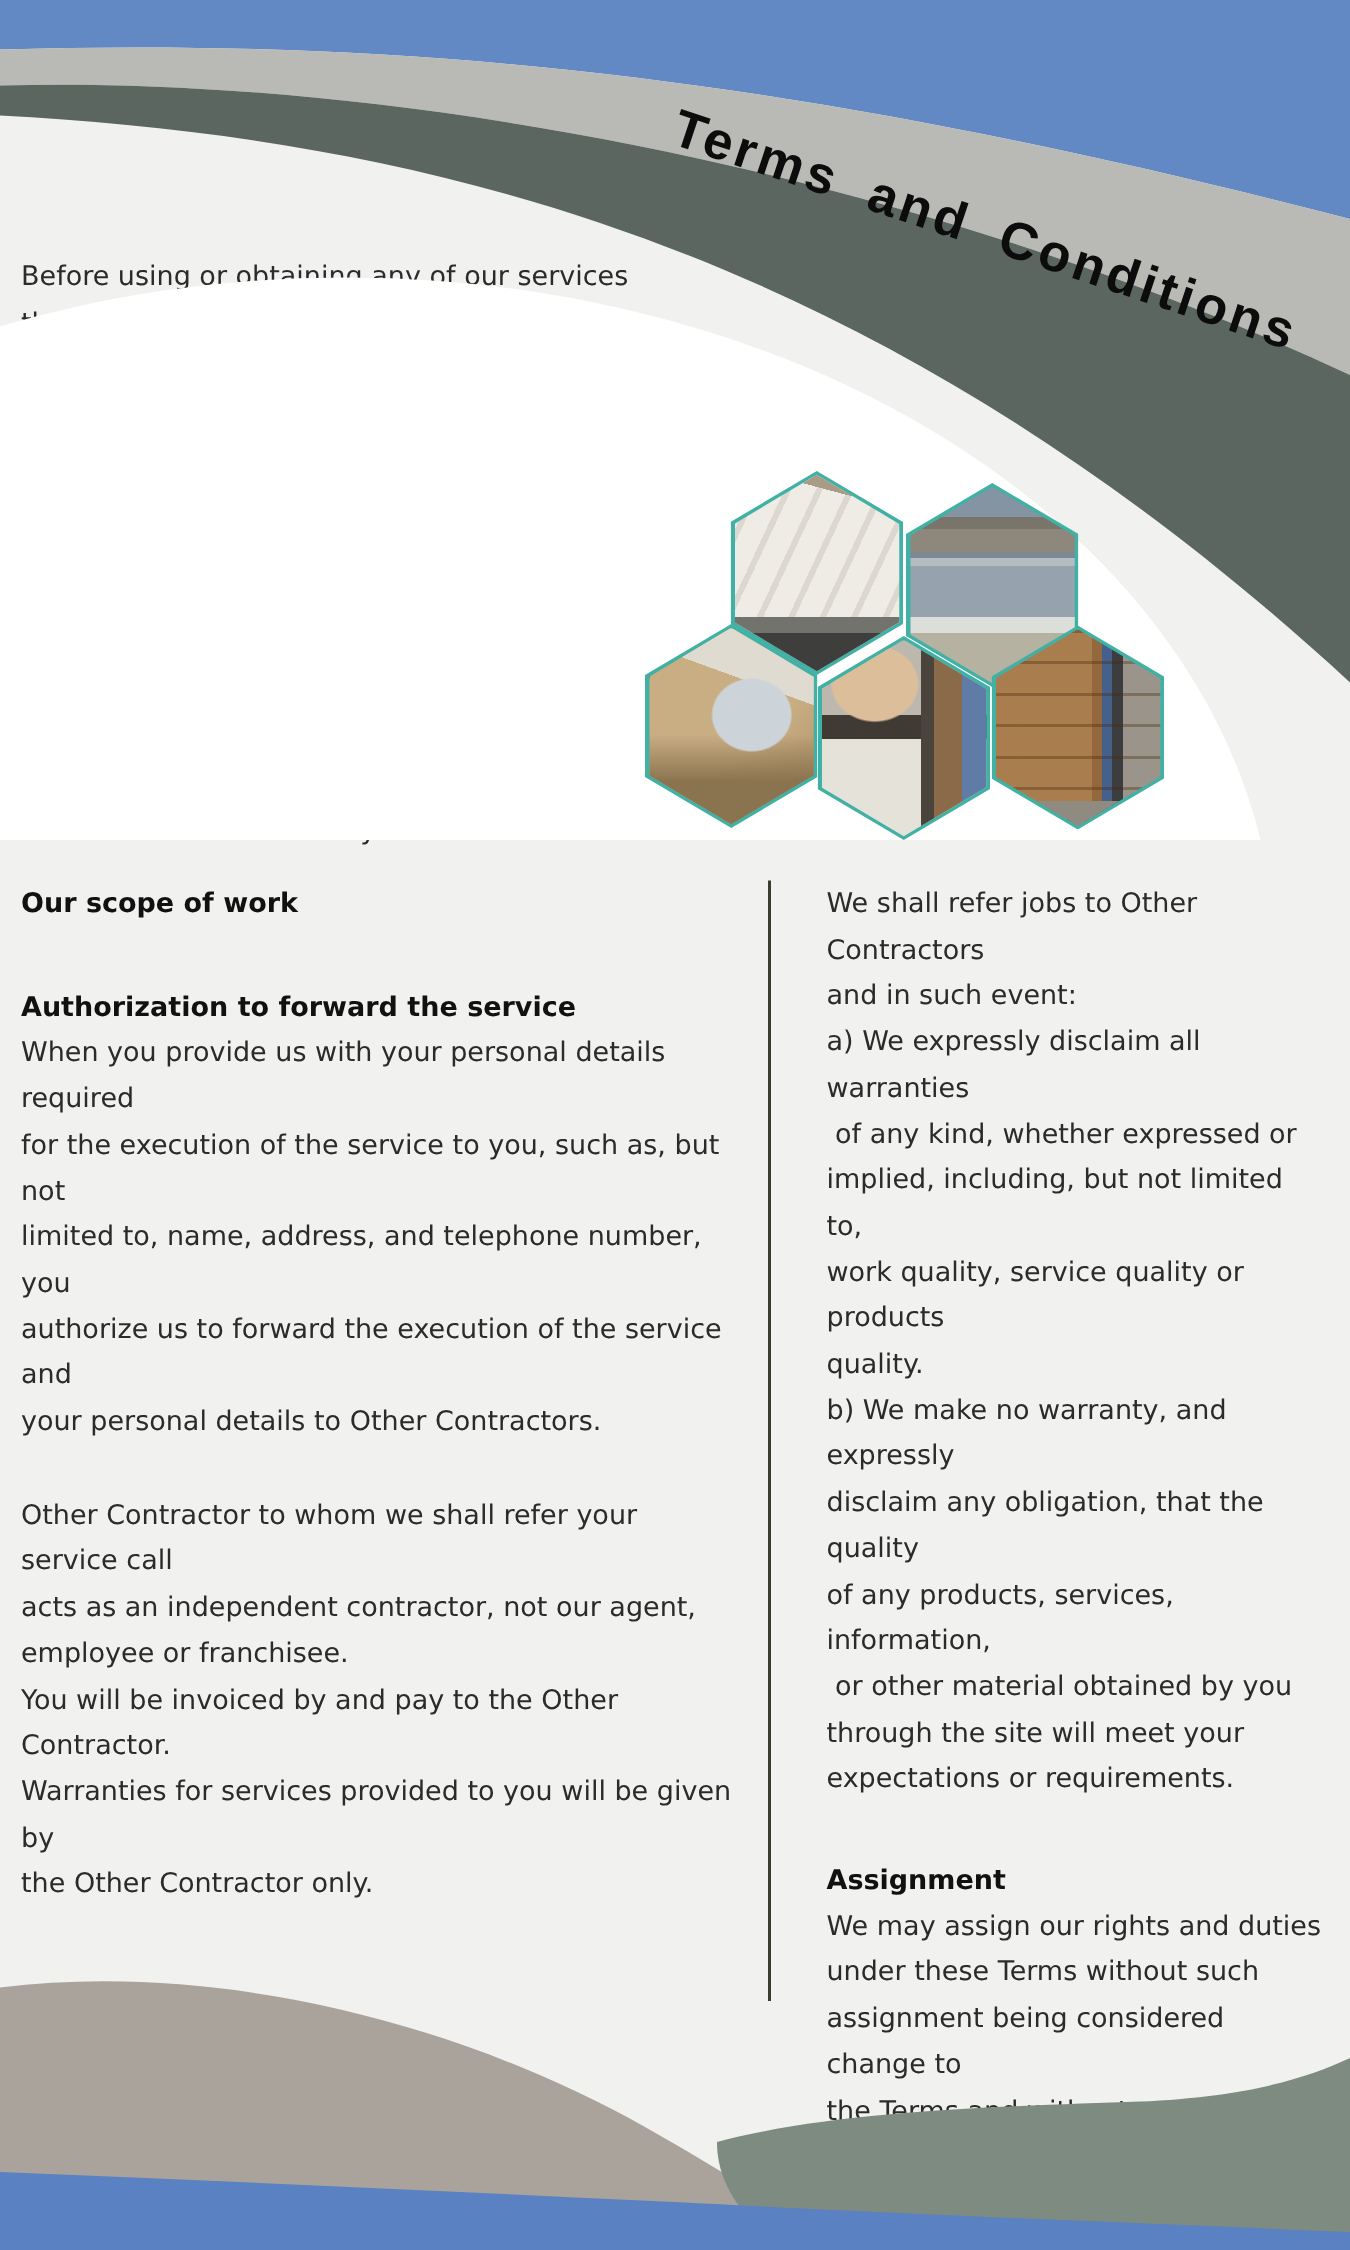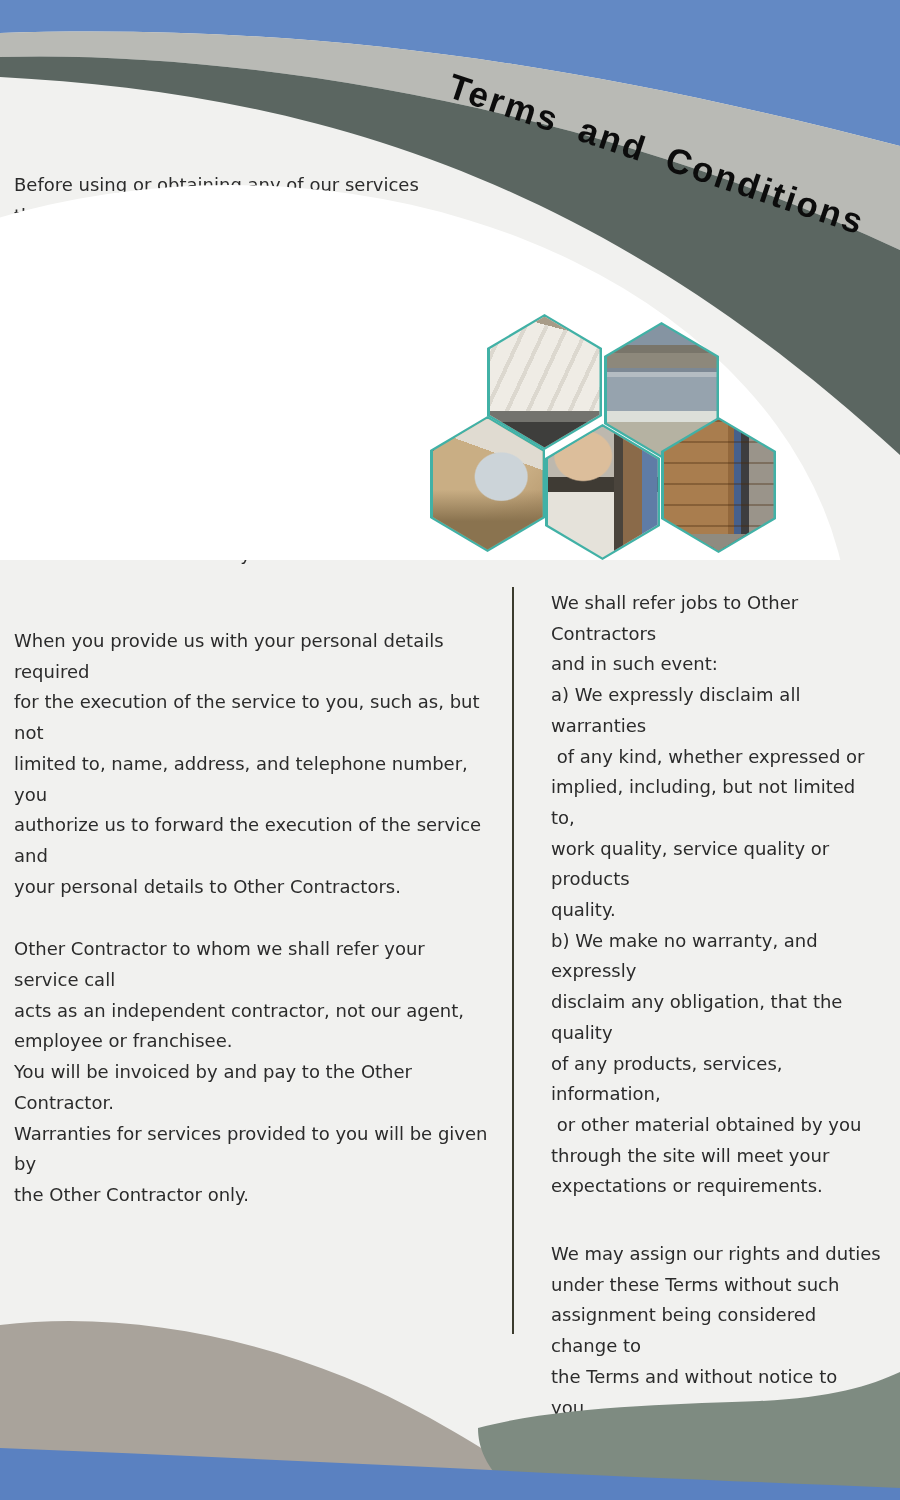--- a/index.html
+++ b/index.html
@@ -155,22 +155,24 @@
 bound by these Terms and Conditions (“Terms”).
 If you do not accept all of these terms, then
 please do not use Our Website.</div>
   <div class="copy intro-3">We recommend you print out a copy of these
 terms and conditions for your future reference.</div>
 
   <div class="divider"></div>
 
   <div class="col-left">
     <div class="section s1">
+      <h3>Our scope of work</h3>
     </div>
     <div class="section s2">
+      <h3>Authorization to forward the service</h3>
       <p>When you provide us with your personal details required
 for the execution of the service to you, such as, but not
 limited to, name, address, and telephone number, you
 authorize us to forward the execution of the service and
 your personal details to Other Contractors.</p>
     </div>
     <div class="section s3">
       <p>Other Contractor to whom we shall refer your service call
 acts as an independent contractor, not our agent,
 employee or franchisee.
@@ -191,20 +193,21 @@
 work quality, service quality or products
 quality.
 b) We make no warranty, and expressly
 disclaim any obligation, that the quality
 of any products, services, information,
 &nbsp;or other material obtained by you
 through the site will meet your
 expectations or requirements.</p>
     </div>
     <div class="section r2">
+      <h3>Assignment</h3>
       <p>We may assign our rights and duties
 under these Terms without such
 assignment being considered change to
 the Terms and without notice to you.</p>
     </div>
   </div>
 
   <svg class="footer-art" viewBox="0 0 900 200" preserveAspectRatio="none" aria-hidden="true">
     <path d="M0,25 C140,8 300,45 430,118 C480,146 520,172 560,200 L0,200 Z" style="fill:var(--footer-gray)"></path>
     <path d="M478,128 C560,106 680,104 760,101 C830,98 870,86 900,72 L900,200 L520,200 C488,172 478,150 478,128 Z" style="fill:var(--footer-green)"></path>

